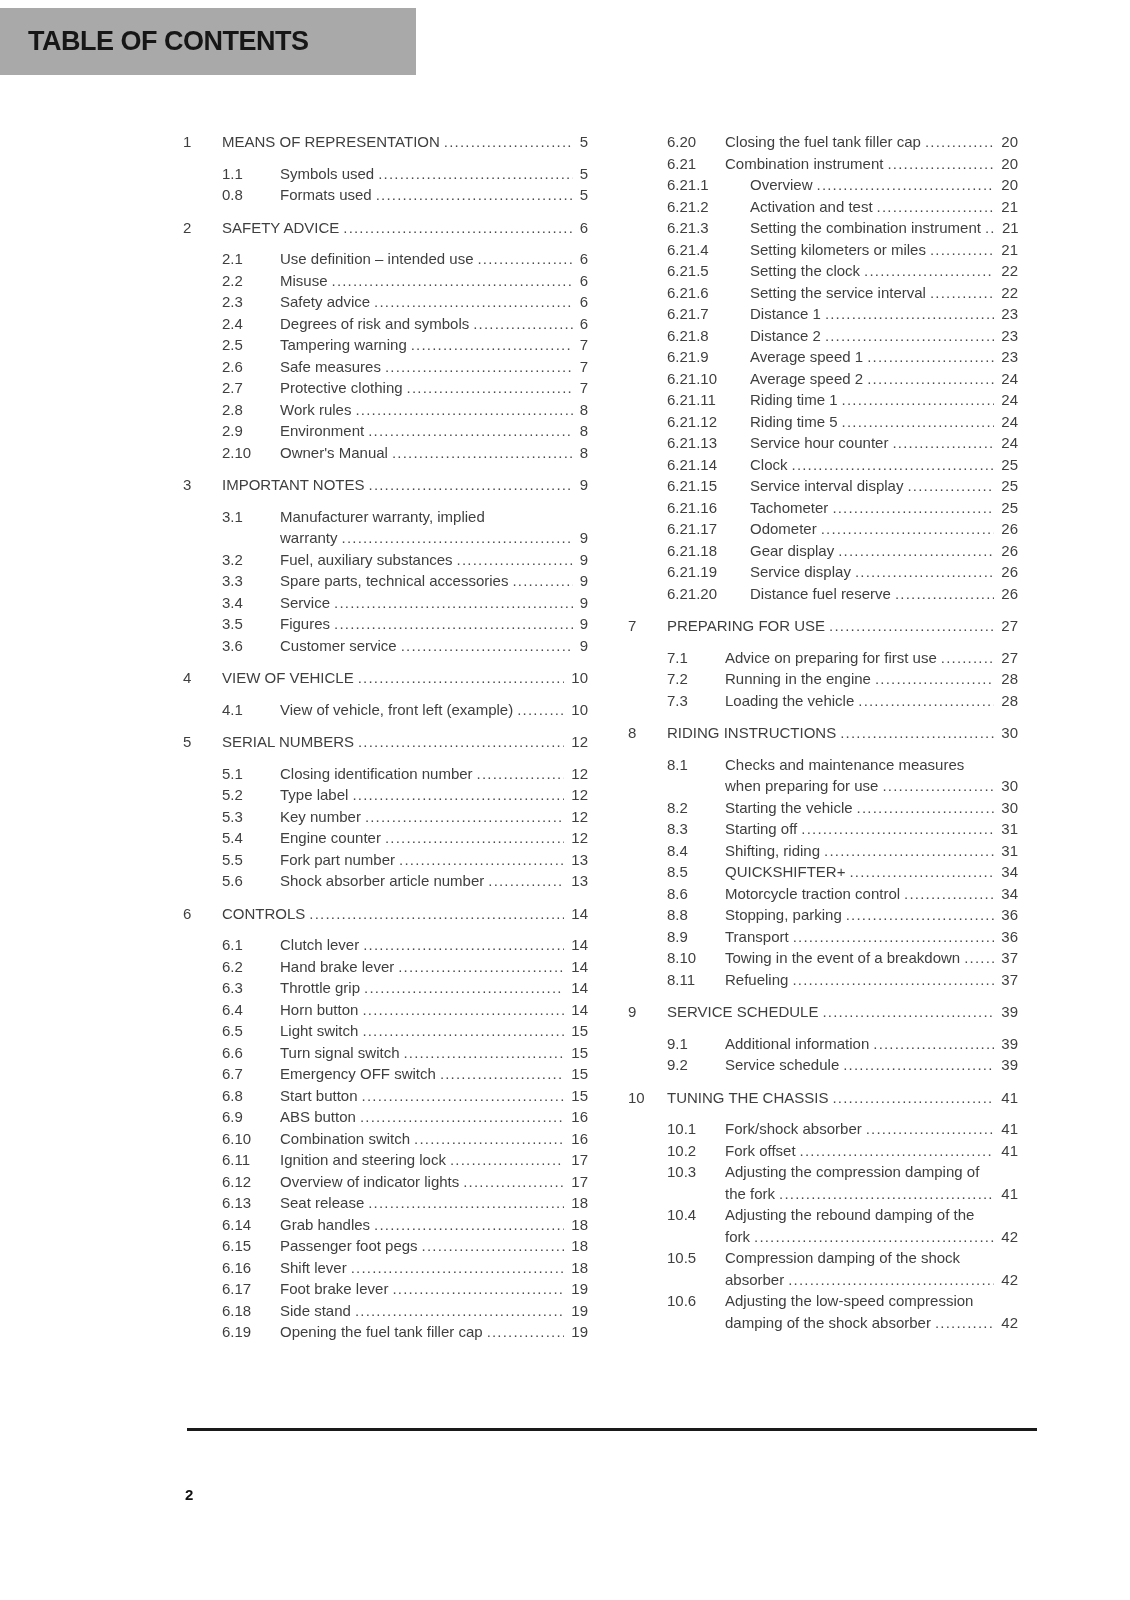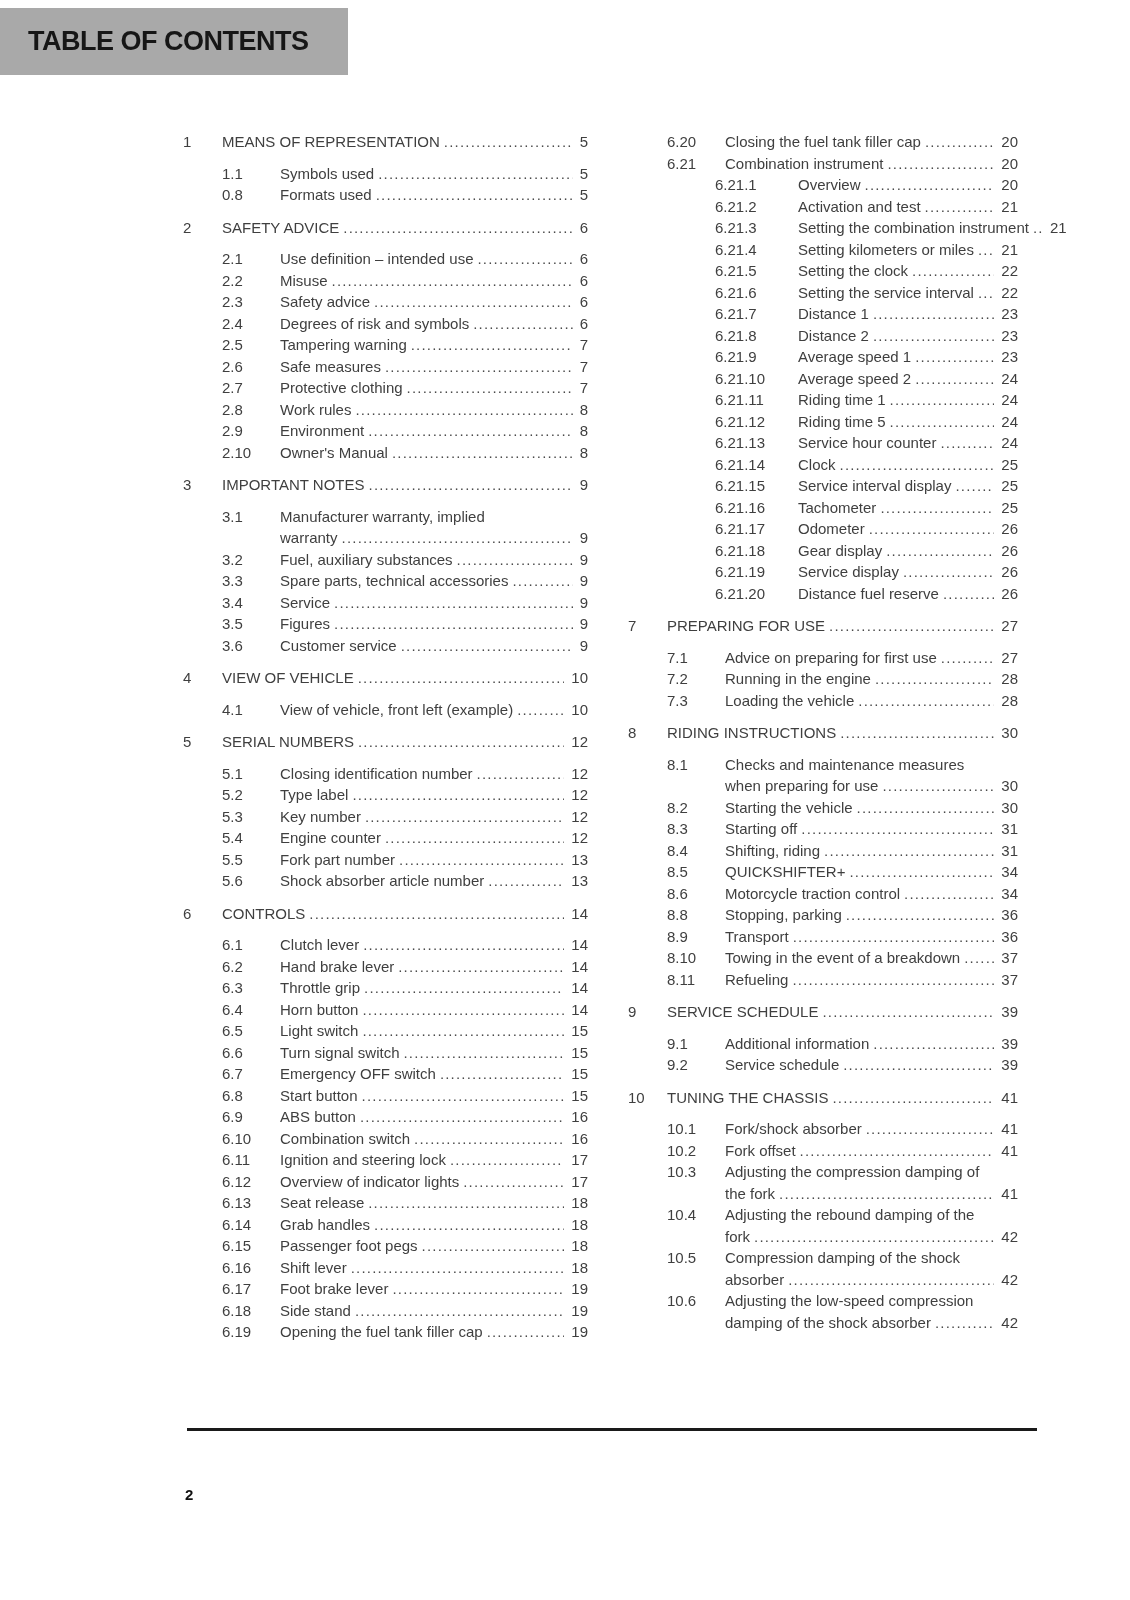--- a/index.html
+++ b/index.html
@@ -14,21 +14,21 @@
     font-family: "Liberation Sans", sans-serif;
     color: #3f3f3f;
     overflow: hidden;
   }
 
   
   .header-band {
     position: absolute;
     left: 0;
     top: 8px;
-    width: 348px;
+    width: 416px;
     height: 67px;
     background: #a9a9a9;
     display: flex;
     align-items: center;
   }
   .header-band .page-title {
     padding-left: 28px;
     font-size: 27px;
     font-weight: bold;
     letter-spacing: -0.5px;
@@ -54,21 +54,21 @@
   .row { display: flex; }
   .row .num { flex: 0 0 auto; }
 
   .lvl-chapter { margin: 11px 0 10px 0; }
   .lvl-chapter > .num { width: 39px; }
 
   .lvl-sub    { padding-left: 39px; }
   .lvl-sub    > .num { width: 58px; }
 
   .lvl-subsub { padding-left: 39px; }
-  .lvl-subsub > .num { width: 83px; margin-left: 48px; }
+  .lvl-subsub > .num { width: 83px; }
 
   .entry-body { flex: 1 1 auto; min-width: 0; }
   .tline {
     display: flex;
     align-items: baseline;
   }
   .title { white-space: nowrap; }
   .leader {
     flex: 1 1 auto;
     overflow: hidden;

